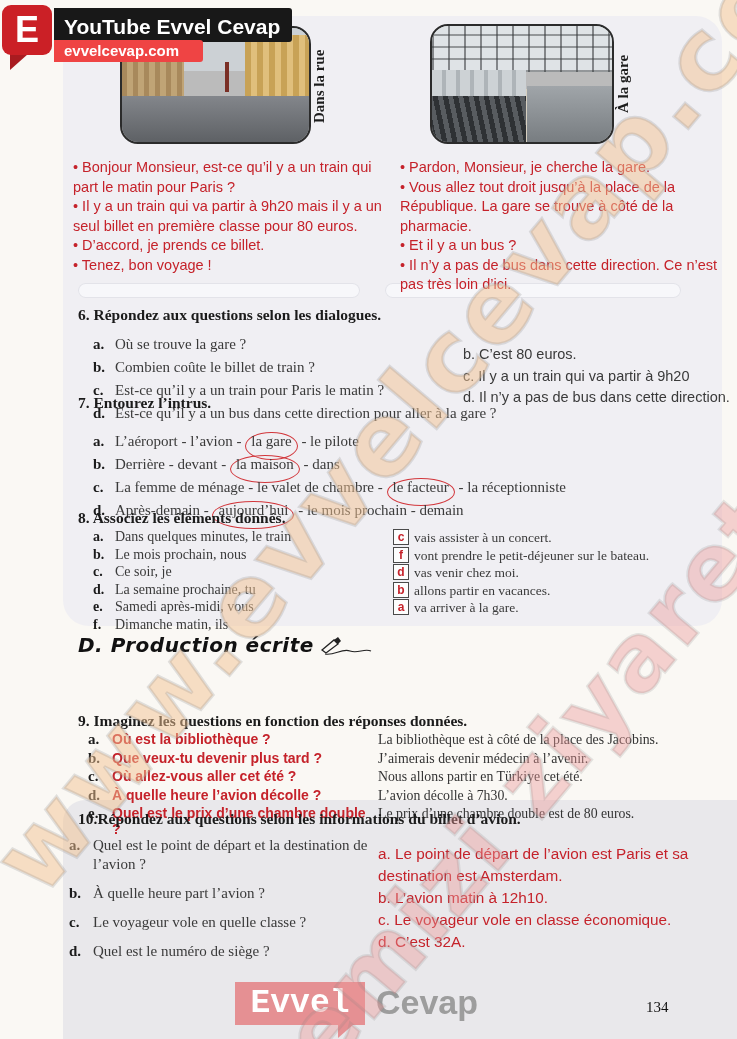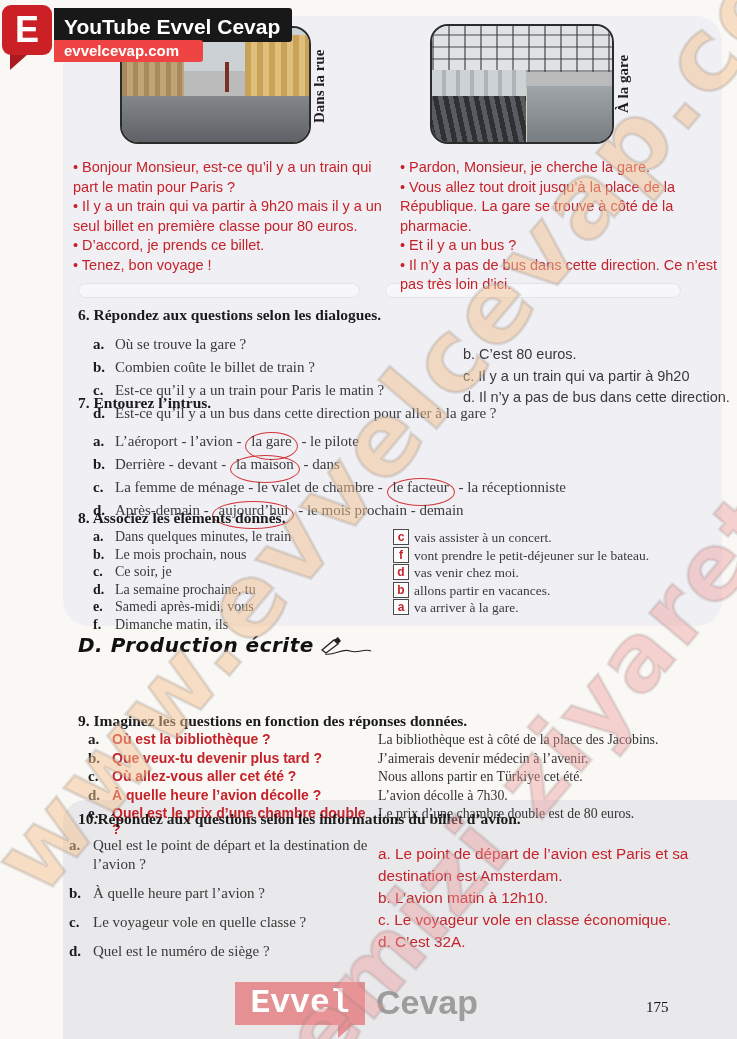--- a/index.html
+++ b/index.html
@@ -234,15 +234,15 @@
   <div class="q10-answers red-sans">
     <div>a. Le point de départ de l’avion est Paris et sa destination est Amsterdam.</div>
     <div>b. L’avion matin à 12h10.</div>
     <div>c. Le voyageur vole en classe économique.</div>
     <div>d. C’est 32A.</div>
   </div>
 
   <div class="footer-logo-box">Evvel</div>
   <div class="footer-tail"></div>
   <div class="footer-logo-text">Cevap</div>
-  <div class="page-number">175</div>
+  <div class="page-number">134</div>
 
 </div>
 
 </body></html>

